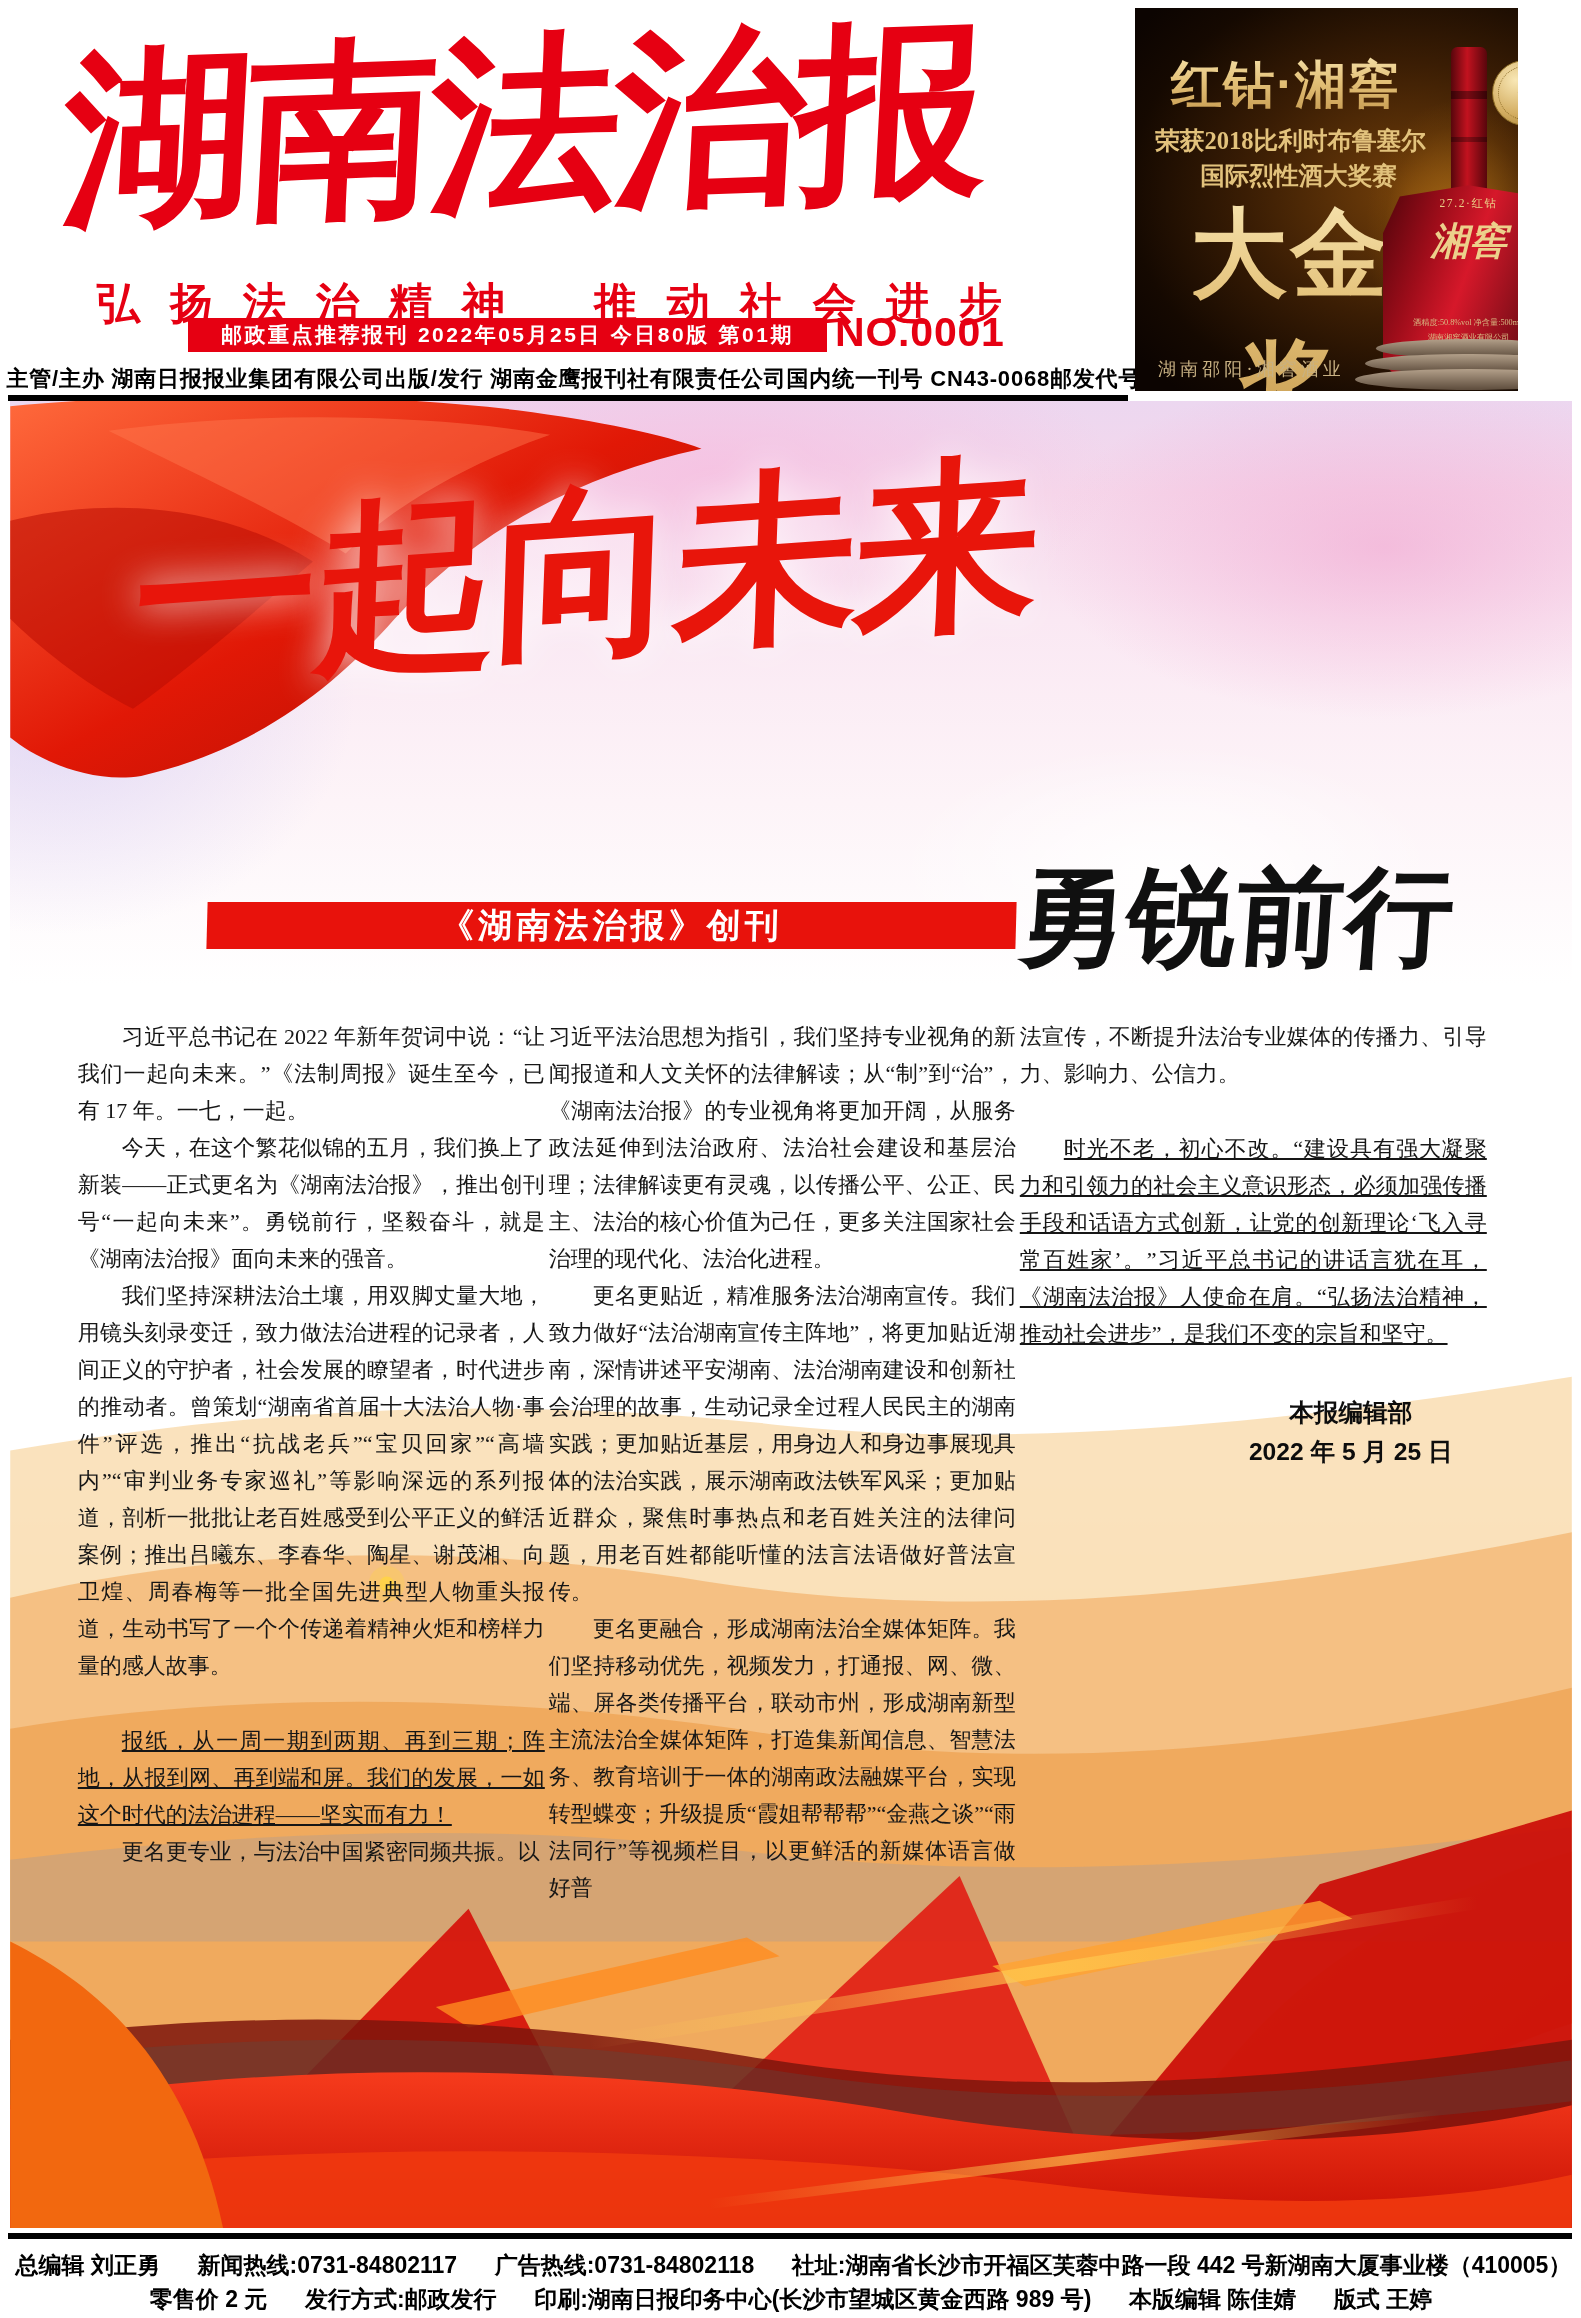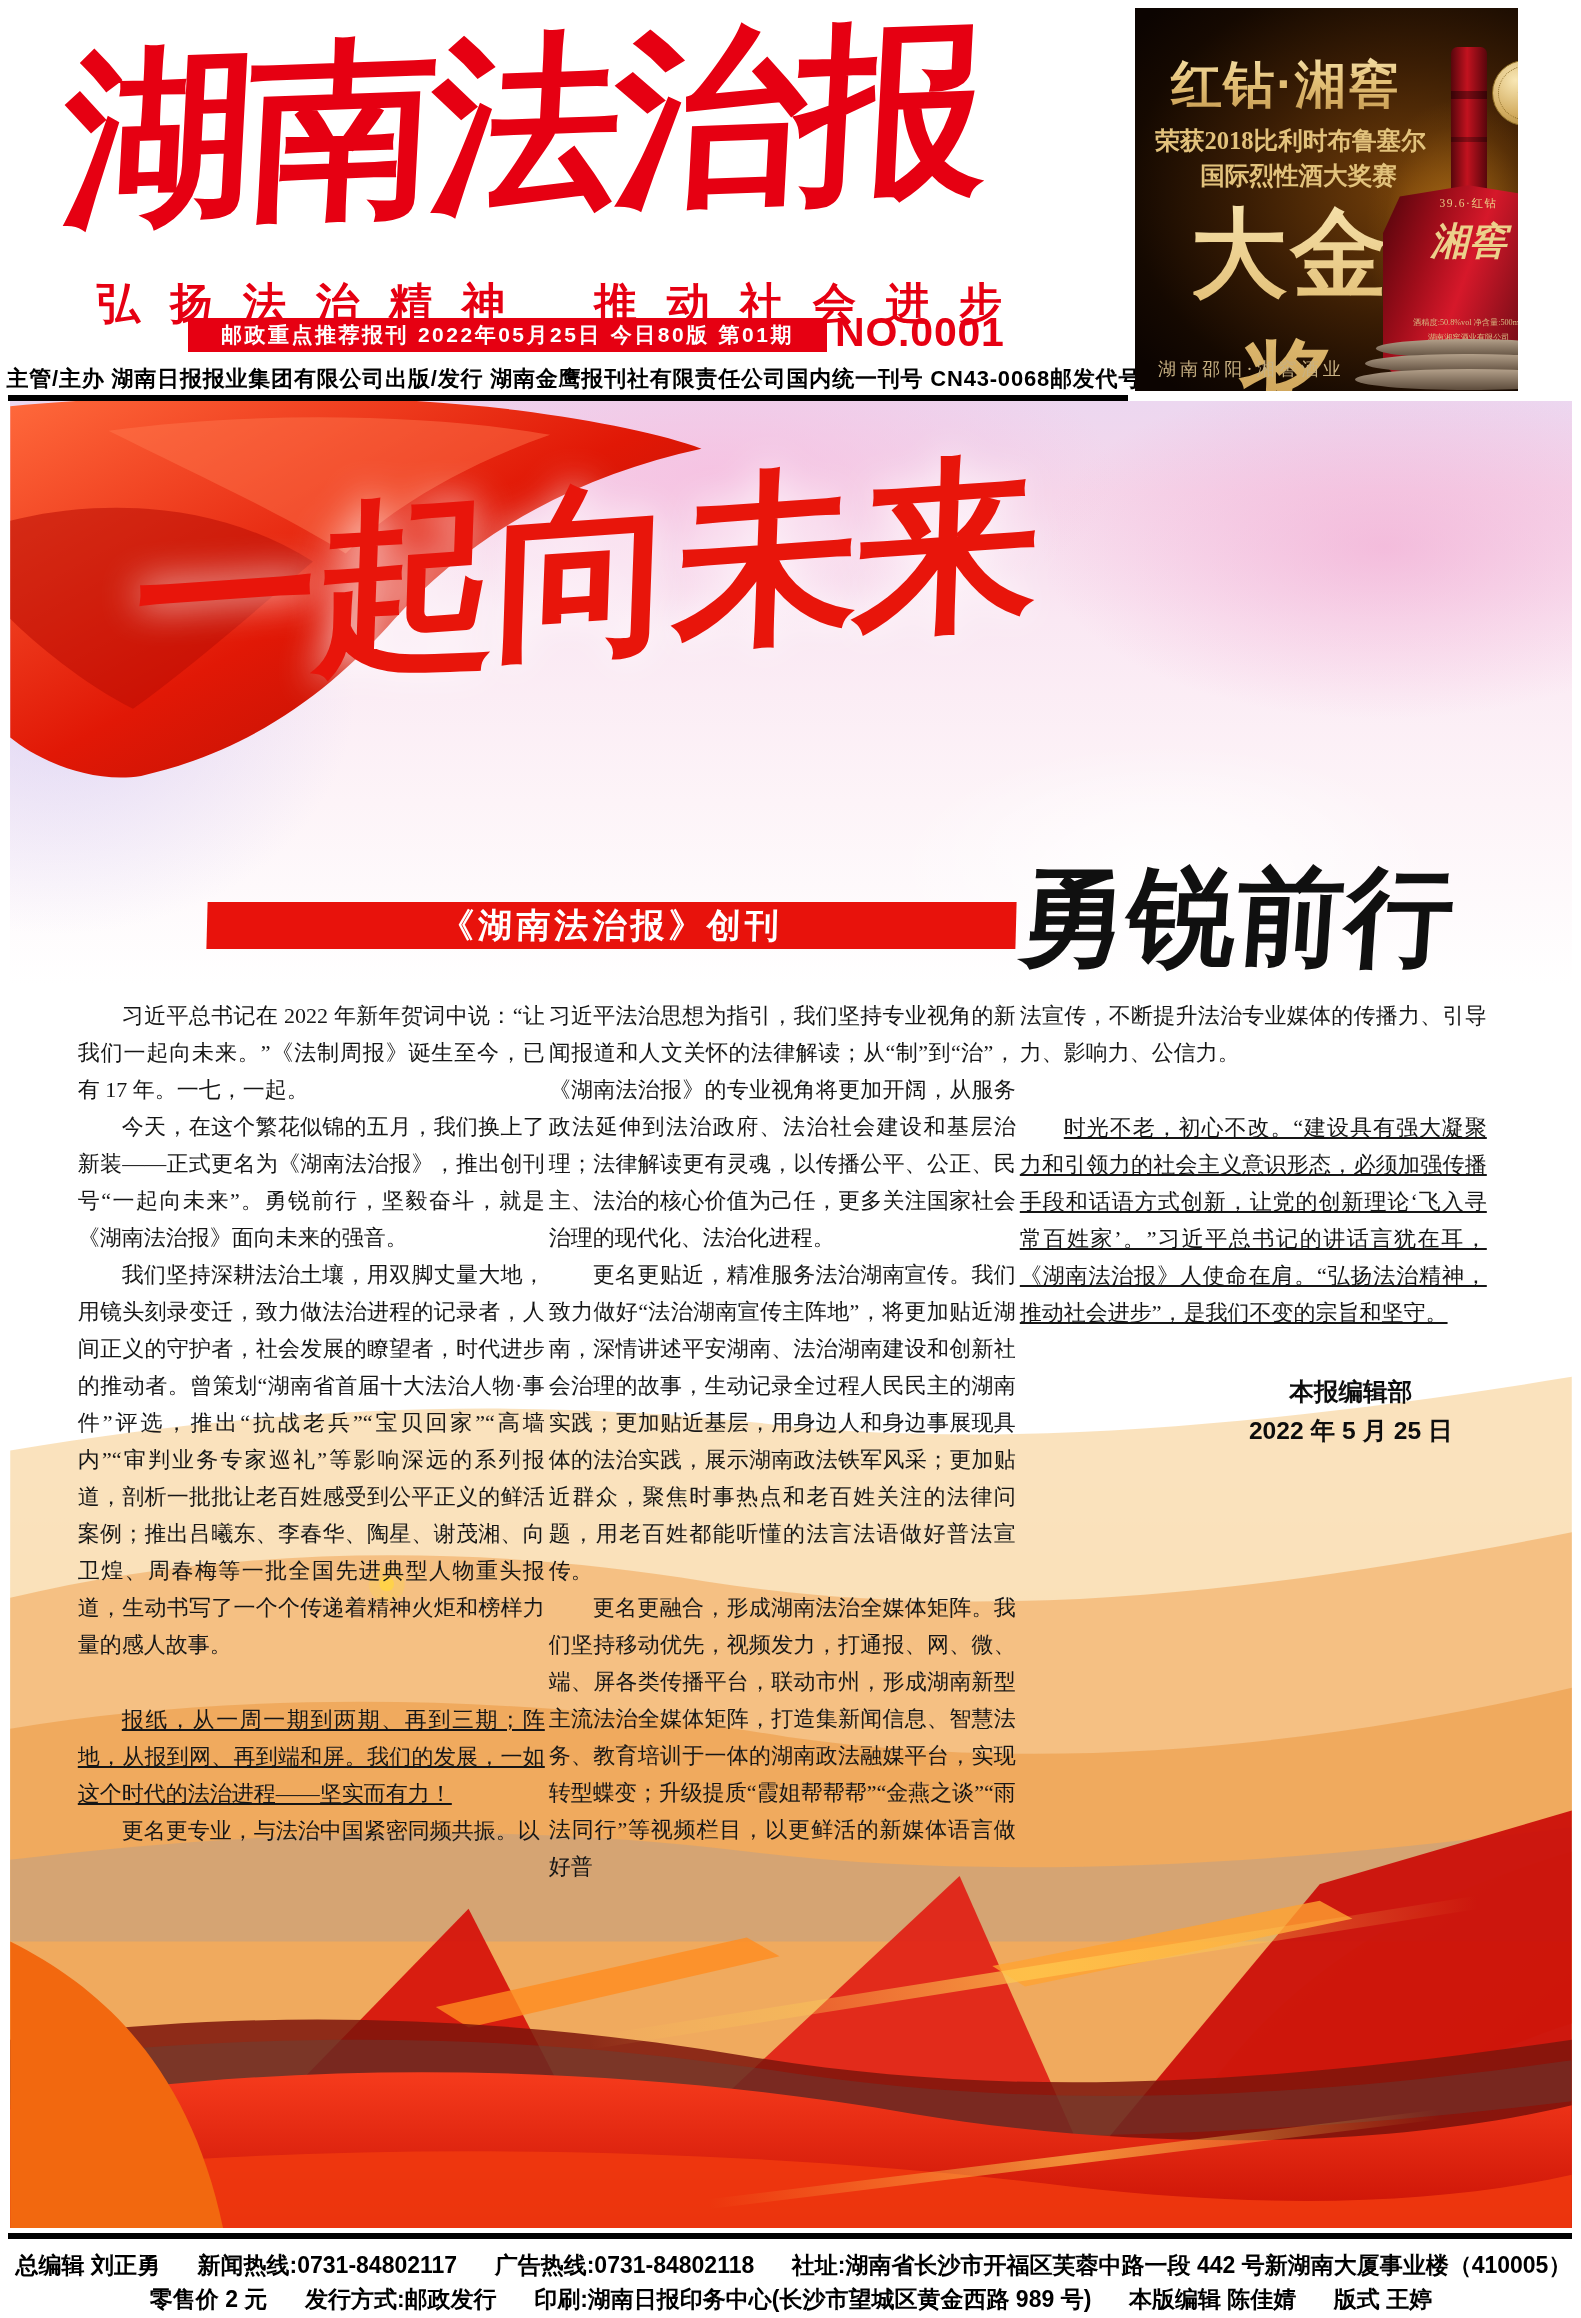--- a/index.html
+++ b/index.html
@@ -76,21 +76,21 @@
     font-weight:700;color:#e8150b;letter-spacing:-3.3px;transform:rotate(-4deg) skewX(-6deg);
     text-shadow:0 0 38px rgba(255,255,255,.85);z-index:2;}
   .hero-subhead{left:1009px;top:444px;font-family:"Liberation Sans",sans-serif;font-weight:900;
     font-size:108px;color:#101010;letter-spacing:0.8px;transform:skewX(-4deg);z-index:3;white-space:nowrap;}
   .hero-banner{left:197px;top:501px;width:809px;height:47px;background:#e8120c;z-index:3;
     transform:skewX(-1.5deg);display:flex;align-items:center;justify-content:center;}
   .hero-banner span{font-family:"Liberation Sans",sans-serif;font-weight:700;font-size:34px;
     color:#ffffff;letter-spacing:4.1px;white-space:nowrap;}
 
   
-  .columns{left:68px;top:596px;width:1428px;display:flex;gap:4px;z-index:4;}
+  .columns{left:68px;top:617px;width:1428px;display:flex;gap:4px;z-index:4;}
   .col{width:467px;font-size:22px;line-height:37px;text-align:justify;color:#161616;
     word-break:break-all;}
   .col p{margin:0;}
   .col p.ind{text-indent:2em;}
   .col p.gapb{margin-top:38px;text-decoration:underline;}
   .sign{margin-top:41px;padding-left:195px;text-align:center;
     font-family:"Liberation Sans",sans-serif;font-weight:700;font-size:24.6px;line-height:39px;color:#0d0d0d;}
 
   
   .foot-rule{left:8.2px;top:2233px;width:1564px;height:5.7px;background:#000;}
@@ -133,21 +133,21 @@
     <div class="abs ad-award2">国际烈性酒大奖赛</div>
     <div class="abs ad-prize ad-gold">大金奖</div>
     <div class="abs seal">
       <span>✦</span>
     </div>
     <div class="abs bottle">
       <div class="abs bottle-neck"></div>
       <div class="abs bottle-band"></div>
       <div class="abs bottle-band2"></div>
       <div class="abs bottle-body"></div>
-      <div class="abs bottle-shoulder">39.6·红钻</div>
+      <div class="abs bottle-shoulder">27.2·红钻</div>
       <div class="abs bottle-name">湘窖</div>
       <div class="abs bottle-spec">酒精度:50.8%vol  净含量:500mL</div>
       <div class="abs bottle-maker">湖南湘窖酒业有限公司</div>
       <div class="abs ped ped1"></div>
       <div class="abs ped ped2"></div>
       <div class="abs ped ped3"></div>
     </div>
     <div class="abs ad-company">湖南邵阳·湘窖酒业</div>
   </aside>
 

